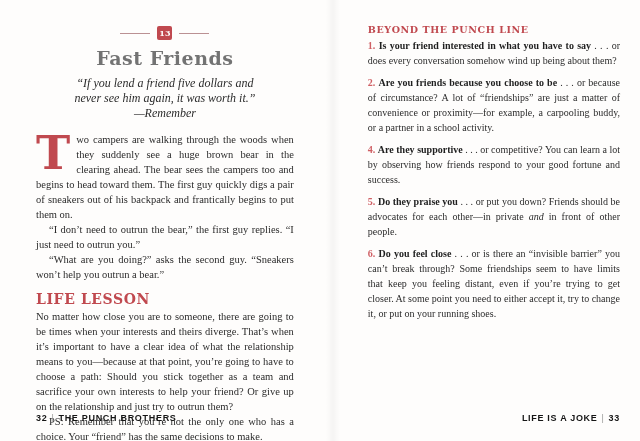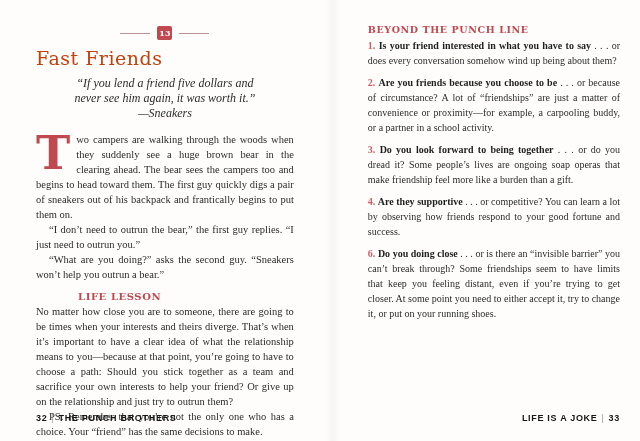--- a/index.html
+++ b/index.html
@@ -26,42 +26,42 @@
     margin-bottom: 7px;
   }
   .chapter-ornament .rule { display: inline-block; width: 30px; height: 1px; background: #bb9193; }
   .chapter-num {
     display: inline-block; min-width: 14px; height: 14px; padding: 0 2px;
     background: #c0494f; color: #ffffff; border-radius: 2px;
     font-family: "DejaVu Serif", serif; font-weight: bold;
     font-size: 8px; line-height: 14px; text-align: center;
   }
   .title {
-    font-family: "DejaVu Serif", serif; font-weight: normal;
-    font-size: 19px; color: #c2410c; 
+    font-family: "DejaVu Serif", serif; font-weight: bold;
+    font-size: 19px; color: #737373; text-align: center;
     letter-spacing: 0.5px; margin-bottom: 7px;
   }
   .epigraph {
     text-align: center; font-style: italic; font-size: 12px; line-height: 15px;
     color: #2b2b2b; margin-bottom: 11px;
   }
   .epigraph .attribution { font-style: italic; }
   .story p { font-size: 10.5px; line-height: 15px; text-align: justify; }
   .story p.opening { text-indent: 0; }
   .dropcap {
     float: left;
     font-family: "DejaVu Serif", serif; font-weight: bold;
     font-size: 46px; line-height: 38px; color: #c0494f;
     padding: 2px 6px 0 0;
   }
   p.dialogue { text-indent: 13px; }
   .lesson-heading {
     font-family: "DejaVu Serif", serif; font-weight: bold;
-    font-size: 10px; letter-spacing: 0.6px; color: #c0494f;
-    margin-top: 9px; margin-bottom: 2px; margin-left: 42px;
+    font-size: 14px; letter-spacing: 0.6px; color: #c0494f;
+    margin-top: 9px; margin-bottom: 2px;
   }
   p.lesson { font-size: 10.5px; line-height: 15px; text-align: justify; }
   p.ps { font-size: 10.5px; line-height: 15px; text-align: justify; text-indent: 13px; }
 
   
   .section-heading {
     font-family: "DejaVu Serif", serif; font-weight: bold;
     font-size: 9.5px; letter-spacing: 0.6px; color: #c0494f;
     margin-bottom: 3px;
   }
@@ -92,21 +92,21 @@
       <span class="rule"></span>
       <span class="chapter-num">13</span>
       <span class="rule"></span>
     </div>
 
     <h1 class="title">Fast Friends</h1>
 
     <div class="epigraph">
       <div>“If you lend a friend five dollars and</div>
       <div>never see him again, it was worth it.”</div>
-      <div class="attribution">—Sneakers</div>
+      <div class="attribution">—Remember</div>
     </div>
 
     <div class="story">
       <p class="opening"><span class="dropcap">T</span><span>wo campers are walking through the woods when they suddenly see a huge brown bear in the clearing ahead. The bear sees the campers too and begins to head toward them. The first guy quickly digs a pair of sneakers out of his backpack and frantically begins to put them on.</span></p>
       <p class="dialogue">“I don’t need to outrun the bear,” the first guy replies. “I just need to outrun you.”</p>
       <p class="dialogue">“What are you doing?” asks the second guy. “Sneakers won’t help you outrun a bear.”</p>
     </div>
 
     <div class="lesson-heading">LIFE LESSON</div>
     <p class="lesson">No matter how close you are to someone, there are going to be times when your interests and theirs diverge. That’s when it’s important to have a clear idea of what the relationship means to you—because at that point, you’re going to have to choose a path: Should you stick together as a team and sacrifice your own interests to help your friend? Or give up on the relationship and just try to outrun them?</p>
@@ -124,34 +124,34 @@
     <p class="question">
       <span class="qnum">1.</span>
       <b>Is your friend interested in what you have to say</b><span> . . . or does every conversation somehow wind up being about them?</span><em></em><span></span>
     </p>
 
     <p class="question">
       <span class="qnum">2.</span>
       <b>Are you friends because you choose to be</b><span> . . . or because of circumstance? A lot of “friendships” are just a matter of convenience or proximity—for example, a carpooling buddy, or a partner in a school activity.</span><em></em><span></span>
     </p>
 
-    <p class="question">
-      <span class="qnum">3.</span>
-      <b>Do you look forward to being together</b><span> . . . or do you dread it? Some people’s lives are ongoing soap operas that make friendship feel more like a burden than a gift.</span><em></em><span></span>
-    </p>
 
     <p class="question">
       <span class="qnum">4.</span>
       <b>Are they supportive</b><span> . . . or competitive? You can learn a lot by observing how friends respond to your good fortune and success.</span><em></em><span></span>
     </p>
 
+    <p class="question">
+      <span class="qnum">5.</span>
+      <b>Do they praise you</b><span> . . . or put you down? Friends should be advocates for each other—in private </span><em>and</em><span> in front of other people.</span>
+    </p>
 
     <p class="question">
       <span class="qnum">6.</span>
-      <b>Do you doing close</b><span> . . . or is there an “invisible barrier” you can’t break through? Some friendships seem to have limits that keep you feeling distant, even if you’re trying to get closer. At some point you need to either accept it, try to change it, or put on your running shoes.</span><em></em><span></span>
+      <b>Do you feel close</b><span> . . . or is there an “invisible barrier” you can’t break through? Some friendships seem to have limits that keep you feeling distant, even if you’re trying to get closer. At some point you need to either accept it, try to change it, or put on your running shoes.</span><em></em><span></span>
     </p>
 
     <div class="footer footer-right">
       <span>LIFE IS A JOKE</span><span class="sep">|</span><span>33</span>
     </div>
   </div>
 
   <div class="gutter"></div>
 </div>
 

